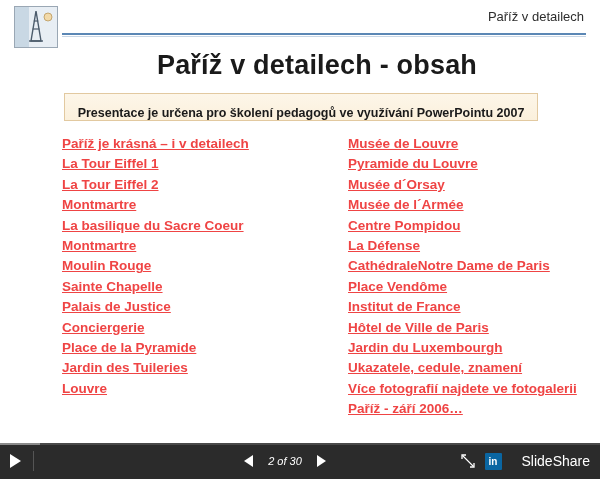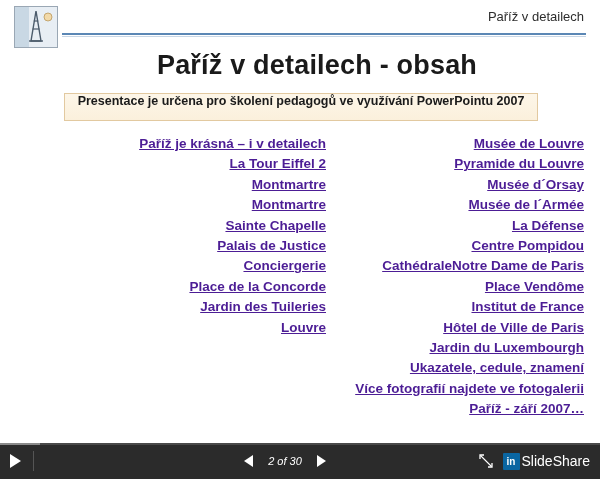--- a/index.html
+++ b/index.html
@@ -75,21 +75,21 @@
   }
 
   
   .banner {
     position: absolute;
     left: 64px; top: 93px;
     width: 474px; height: 28px;
     background: linear-gradient(to bottom, #fdf6e9 0%, #fbf0dc 100%);
     border: 1px solid #e2c9a0;
     display: flex;
-    align-items: flex-start;
+    align-items: flex-end;
     justify-content: center;
   }
   .banner-text {
     font-size: 12.5px;
     font-weight: bold;
     color: #1a1a1a;
     white-space: nowrap;
   }
 
   
@@ -102,26 +102,25 @@
   .col {
     padding: 0 14px 0 0;
   }
   .col-left { width: 278px; margin-left: 62px; }
   .col-right { width: 250px; margin-left: 8px; }
 
   .lnk {
     display: block;
     font-size: 13.5px;
     font-weight: bold;
-    color: #4c1d95;
+    color: #ef4444;
     text-decoration: underline;
     line-height: 20.4px;
     white-space: nowrap;
     cursor: pointer;
-    text-align: right;
   }
   .lnk.wrap { white-space: normal; }
 
   
   .bar {
     position: absolute;
     left: 0; bottom: 12px;
     width: 600px; height: 36px;
     background: #2b2b2b;
     display: flex;
@@ -191,21 +190,21 @@
     background: #4a4a4a;
   }
   .progress-fill {
     height: 2px;
     background: #8a8a8a;
     width: 6.6%;
   }
   .ss-logo {
     display: flex;
     align-items: center;
-    gap: 2px;
+    gap: 20px;
     cursor: pointer;
   }
   .ss-mark {
     width: 17px; height: 17px;
     background: #0a66a2;
     color: #ffffff;
     font-size: 10px;
     font-weight: bold;
     display: flex;
     align-items: center;
@@ -245,45 +244,48 @@
     <div class="slide-title">Paříž v detailech - obsah</div>
 
     <div class="banner">
       <span class="banner-text">Presentace je určena pro školení pedagogů ve využívání PowerPointu 2007</span>
     </div>
 
     <div class="cols">
 
       <div class="col col-left">
         <a class="lnk">Paříž je krásná – i v detailech</a>
+        <a class="lnk">La Tour Eiffel 1</a>
         <a class="lnk">La Tour Eiffel 2</a>
         <a class="lnk">Montmartre</a>
+        <a class="lnk">La basilique du Sacre Coeur</a>
         <a class="lnk">Montmartre</a>
+        <a class="lnk">Moulin Rouge</a>
         <a class="lnk">Sainte Chapelle</a>
         <a class="lnk">Palais de Justice</a>
         <a class="lnk">Conciergerie</a>
-        <a class="lnk">Place  de la Concorde</a>
+        <a class="lnk">Place  de la Pyramide</a>
         <a class="lnk">Jardin des Tuileries</a>
         <a class="lnk">Louvre</a>
       </div>
 
       <div class="col col-right">
         <a class="lnk">Musée de Louvre</a>
         <a class="lnk">Pyramide du Louvre</a>
         <a class="lnk">Musée d´Orsay</a>
         <a class="lnk">Musée de l´Armée</a>
+        <a class="lnk">Centre Pompidou</a>
         <a class="lnk">La Défense</a>
-        <a class="lnk">Centre Pompidou</a>
         <a class="lnk wrap">CathédraleNotre Dame de Paris</a>
         <a class="lnk">Place Vendôme</a>
         <a class="lnk">Institut de France</a>
         <a class="lnk">Hôtel  de Ville  de Paris</a>
         <a class="lnk">Jardin du Luxembourgh</a>
         <a class="lnk">Ukazatele, cedule, znamení</a>
-        <a class="lnk wrap">Více fotografií najdete ve fotogalerii Paříž - září 2007…</a>
+        <a class="lnk wrap">Více fotografií najdete ve fotogalerii Paříž - září 2006…</a>
       </div>
 
     </div>
   </div>
 
   <div class="bar">
     <div class="progress">
       <div class="progress-fill"></div>
     </div>
 

